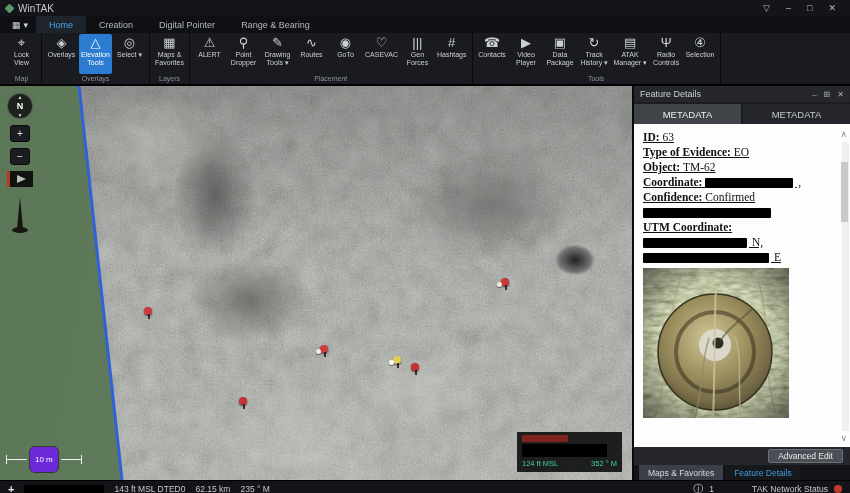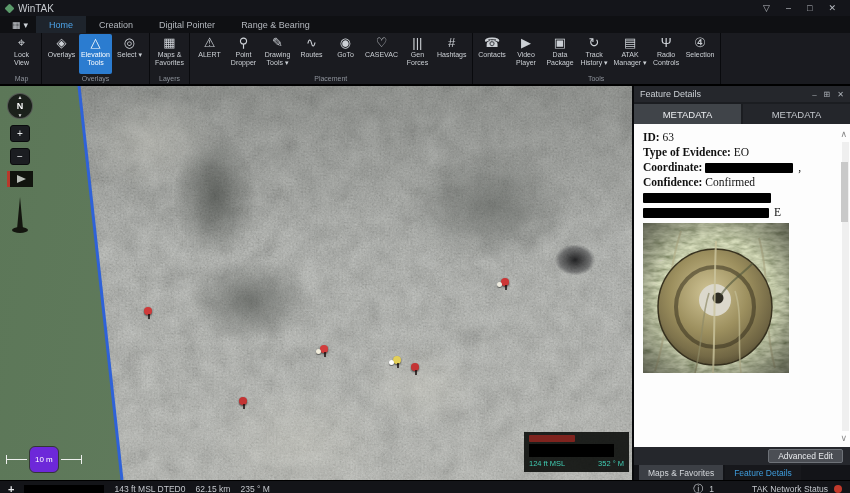--- a/index.html
+++ b/index.html
@@ -66,35 +66,35 @@
   .flagwedge{width:0;height:0;border-left:9px solid #d8ddd6;border-top:4px solid transparent;border-bottom:4px solid transparent;opacity:.85;}
   .stake{display:flex;flex-direction:column;align-items:center;margin-top:4px;}
   .stakespike{width:0;height:0;border-left:3px solid transparent;border-right:3px solid transparent;border-bottom:32px solid #14160f;}
   .stakebase{width:16px;height:6px;background:#14160f;border-radius:50%;margin-top:-2px;}
 
   .scalebar{position:absolute;left:6px;bottom:7px;display:flex;align-items:center;color:#fff;z-index:5;}
   .stick{width:1px;height:9px;background:#eef0ee;}
   .sline{width:20px;height:1px;background:#eef0ee;}
   .spill{background:#6d28d9;border:1px solid #343734;border-radius:6px;font-size:8px;padding:7px 5px;line-height:11px;margin:0 2px;}
 
-  .hud{position:absolute;right:3px;bottom:8px;width:95px;background:rgba(8,10,8,.88);padding:3px 5px 4px;
+  .hud{position:absolute;right:10px;bottom:8px;width:95px;background:rgba(8,10,8,.88);padding:3px 5px 4px;
        display:flex;flex-direction:column;gap:2px;z-index:5;}
   .hud-call{width:46px;height:7px;background:#7e231e;border-radius:1px;}
   .hud-redact{width:85px;height:13px;background:#000;}
   .hud-row{display:flex;justify-content:space-between;font-size:7.5px;color:#40ccb2;}
 
   
   .panel{width:216px;height:394px;background:#222428;border-left:2px solid #08090b;display:flex;flex-direction:column;}
   .ptitle{height:16px;background:#25272c;color:#cbd0d5;font-size:9px;display:flex;align-items:center;padding:0 6px;gap:4px;}
   .pticons{margin-left:auto;display:flex;gap:7px;font-size:8px;color:#aeb3b9;}
   .ptabs{height:20px;display:flex;background:#1b1d21;padding:2px 0 0;gap:2px;}
   .ptab{flex:1;display:flex;align-items:center;justify-content:center;font-size:9.5px;color:#c3c7cc;background:#24262b;}
   .ptab.active{background:#404449;color:#eceef1;}
   .pcontent{flex:1;background:#fdfdfd;position:relative;padding:6px 16px 4px 9px;
-            font-family:"Liberation Serif",serif;font-size:11.5px;color:#101010;overflow:hidden;}
+            font-family:"Liberation Serif",serif;font-size:11.5px;color:#101010;overflow:hidden;text-decoration:underline;}
   .fline{line-height:15px;}
   .fline strong{font-weight:bold;}
   .redact{display:inline-block;height:10px;background:#000;vertical-align:middle;border-radius:1px;margin-right:2px;}
   .photo{margin-top:3px;display:block;}
   .scrollup{position:absolute;right:3px;top:5px;color:#8a8a8a;font-size:9px;}
   .scrolldown{position:absolute;right:3px;bottom:4px;color:#8a8a8a;font-size:9px;}
   .strack{position:absolute;right:1px;top:18px;bottom:16px;width:7px;background:#efefef;}
   .sthumb{position:absolute;right:1px;top:20px;width:7px;height:60px;background:#c9c9c9;}
   .pedit{height:18px;background:#25272c;display:flex;align-items:center;justify-content:flex-end;padding:0 7px;}
   .editbtn{background:#4b4e54;border:1px solid #6e7278;color:#e9ebee;font-size:8.5px;padding:1px 9px;border-radius:2px;}
@@ -377,23 +377,25 @@
         </span>
       </div>
       <div class="ptabs">
         <div class="ptab active">METADATA</div>
         <div class="ptab">METADATA</div>
       </div>
       <div class="pcontent">
         <div>
             <div class="fline"><strong>ID: </strong>63</div>
             <div class="fline"><strong>Type of Evidence: </strong>EO</div>
+            <div class="fline"><strong>Object: </strong>TM-62</div>
             <div class="fline"><strong>Coordinate: </strong><span class="redact" style="width: 88px;"></span> ,</div>
             <div class="fline"><strong>Confidence: </strong>Confirmed</div>
             <div class="fline"><span class="redact" style="width: 128px;"></span></div>
+            <div class="fline"><strong>UTM Coordinate: </strong><span class="redact" style="width: 104px;"></span> N,</div>
             <div class="fline"><span class="redact" style="width: 126px;"></span> E</div>
           </div>
 
         <svg class="photo" width="146" height="150" viewBox="0 0 146 150">
           <rect width="146" height="150" fill="#2b3024"></rect>
           <rect width="146" height="150" filter="url(#f-grass)" opacity="0.85"></rect>
           <path d="M12,148 C28,100 22,55 38,8" stroke="#b7b28c" stroke-width="2" fill="none" opacity="0.7"></path>
           <path d="M132,145 C120,100 128,60 116,15" stroke="#a8a47f" stroke-width="2" fill="none" opacity="0.6"></path>
           <ellipse cx="72" cy="84" rx="57" ry="58" fill="url(#g-mine)" stroke="#38321f" stroke-width="1.5"></ellipse>
           <ellipse cx="72" cy="84" rx="39" ry="40" fill="none" stroke="rgba(46,40,24,0.5)" stroke-width="4"></ellipse>

